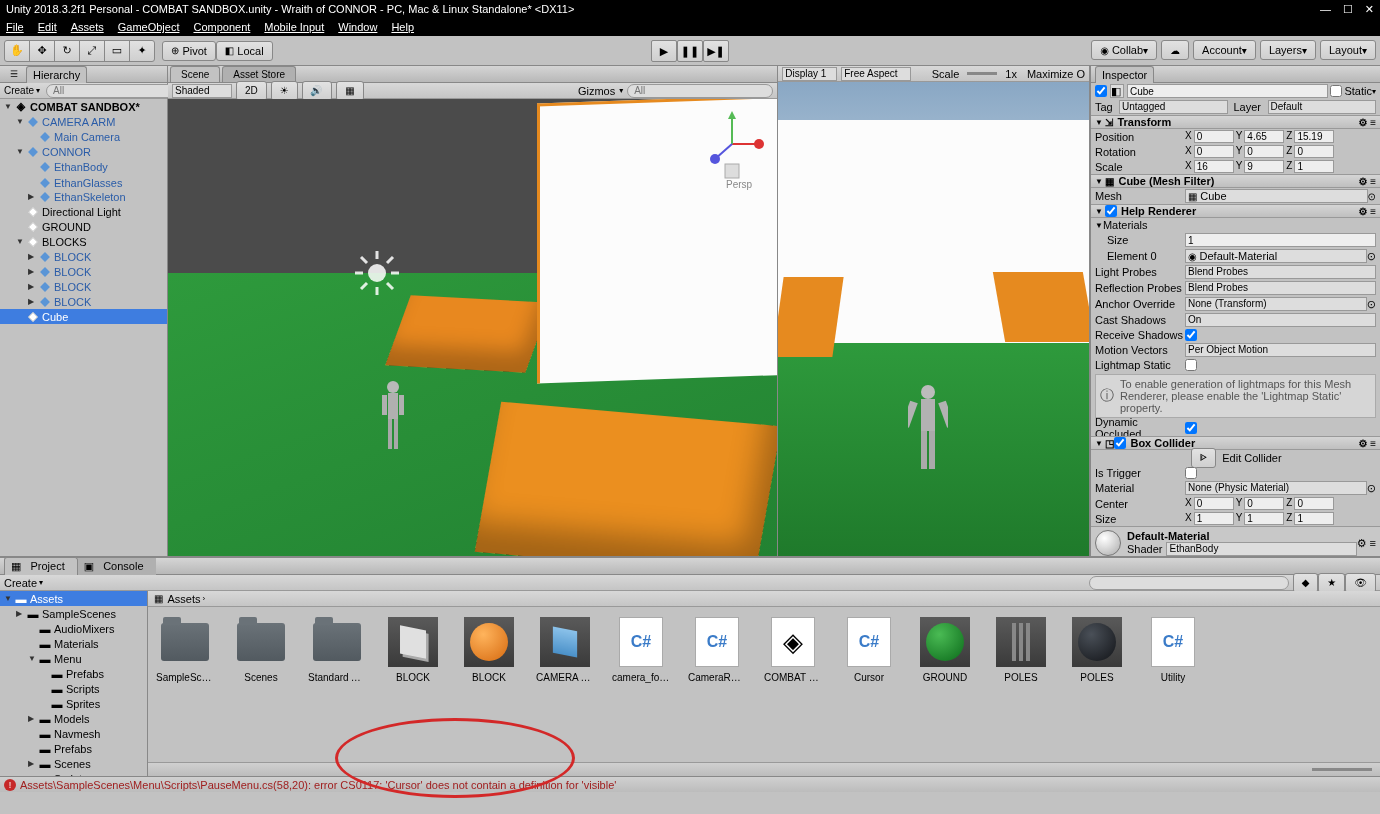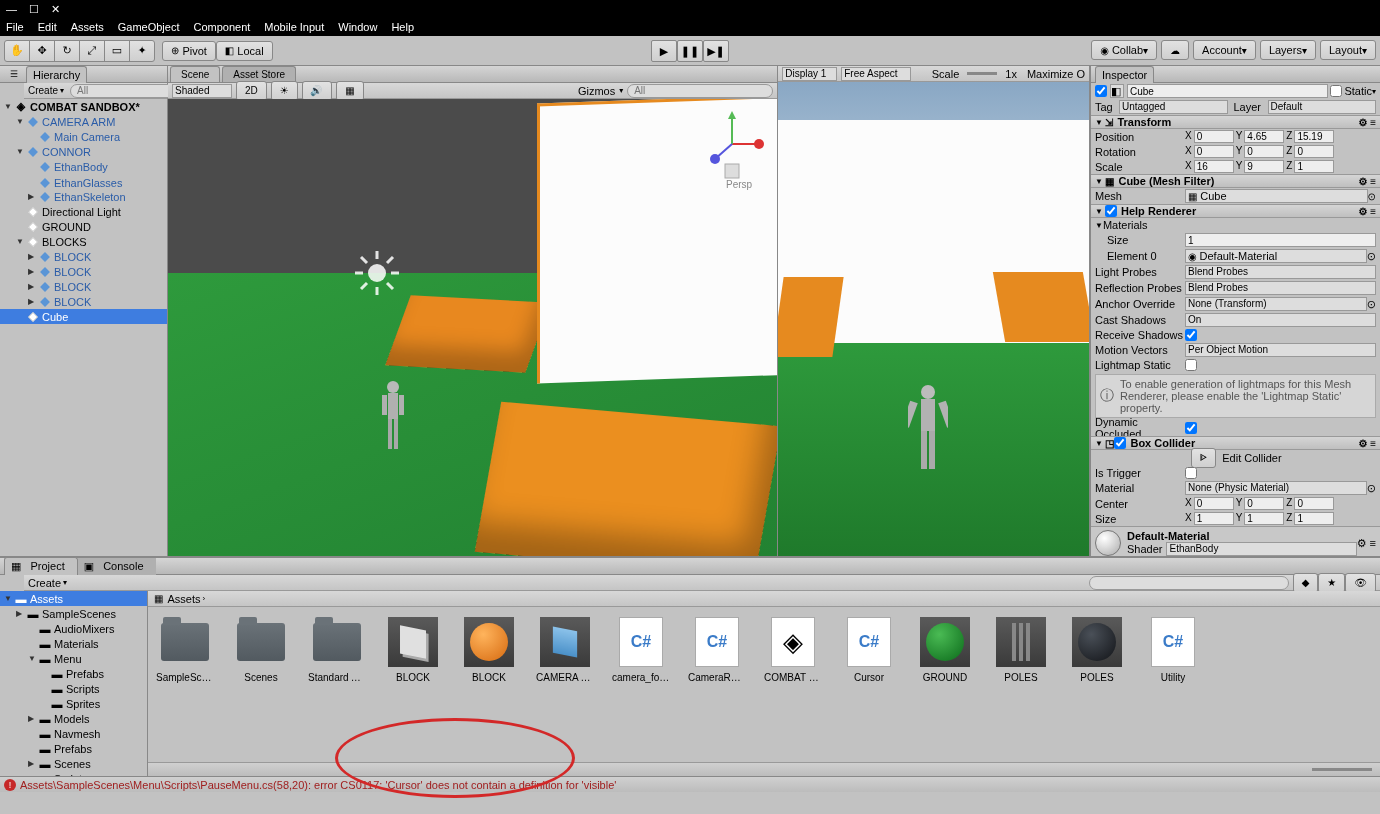--- a/index.html
+++ b/index.html
@@ -1,36 +1,36 @@
 <!DOCTYPE html>
 <html><head>
 <meta charset="utf-8">
 <style>
 * { margin: 0; padding: 0; box-sizing: border-box; font-family: Arial, sans-serif; font-size: 11px; }
 body { background: #c2c2c2; width: 1380px; height: 814px; overflow: hidden; position: relative; }
 .titlebar { background: #000; color: #fff; height: 18px; display: flex; align-items: center; padding: 0 6px; justify-content: space-between; }
 .titlebar .title { font-size: 11px; }
 .titlebar .winbtns { display: flex; gap: 12px; }
-.menubar { background: #000; color: #fff; height: 18px; display: flex; align-items: center; padding: 0 6px; font-size: 11px; }
+.menubar { background: #000; color: #fff; height: 18px; display: flex; align-items: center; padding: 0 6px; font-size: 11px; text-decoration: underline; }
 .menubar span { margin-right: 14px; cursor: pointer; }
 .toolbar { background: #c2c2c2; height: 30px; border-bottom: 1px solid #888; display: flex; align-items: center; padding: 0 4px; position: relative; }
 .tool-btn { width: 26px; height: 22px; background: linear-gradient(#e2e2e2,#cfcfcf); border: 1px solid #888; border-radius: 2px; display: inline-flex; align-items: center; justify-content: center; margin-right: 0px; cursor: pointer; }
 .tool-group { display: flex; margin-right: 8px; }
 .tool-group .tool-btn { border-radius: 0; margin-right: -1px; }
 .tool-group .tool-btn:first-child { border-radius: 3px 0 0 3px; }
 .tool-group .tool-btn:last-child { border-radius: 0 3px 3px 0; }
 .pill-btn { height: 20px; padding: 0 8px; background: linear-gradient(#e2e2e2,#cfcfcf); border: 1px solid #888; border-radius: 3px; display: inline-flex; align-items: center; cursor: pointer; font-size: 10px; }
 .toolbar-center { position: absolute; left: 50%; top: 4px; transform: translateX(-50%); display: flex; }
 .toolbar-right { position: absolute; right: 4px; top: 4px; display: flex; gap: 4px; }
 .main-area { display: flex; height: 490px; }
 .hierarchy-panel { width: 168px; background: #c2c2c2; border-right: 1px solid #888; display: flex; flex-direction: column; }
 .panel-tab { background: linear-gradient(#d5d5d5,#b8b8b8); border-bottom: 1px solid #888; height: 17px; display: flex; align-items: center; padding: 0 4px; font-size: 10px; }
 .panel-tab span { padding: 2px 6px; }
 .panel-tab .active { background: #c2c2c2; border: 1px solid #888; border-bottom: none; border-radius: 3px 3px 0 0; }
-.panel-toolbar { height: 16px; background: linear-gradient(#d8d8d8,#c5c5c5); border-bottom: 1px solid #999; display: flex; align-items: center; padding: 0 4px; margin-left: 24px; }
+.panel-toolbar { height: 16px; background: linear-gradient(#d8d8d8,#c5c5c5); border-bottom: 1px solid #999; display: flex; align-items: center; padding: 0 4px; }
 .tree { flex: 1; overflow: auto; background: #c2c2c2; }
 .tree-item { display: flex; align-items: center; height: 15px; padding-left: 4px; font-size: 10px; cursor: pointer; white-space: nowrap; }
 .tree-item.selected { background: #3e7de0; color: #fff; }
 .tree-item .arrow { width: 10px; font-size: 8px; color: #333; }
 .tree-item .ico { width: 14px; height: 12px; margin-right: 2px; display: inline-flex; align-items: center; justify-content: center; }
 .cube-ico { width: 10px; height: 10px; background: #6aa5e6; transform: rotate(45deg) scale(0.7); }
 .cube-ico.white { background: #fff; border: 1px solid #aaa; }
 .cube-ico.prefab { background: #5a95d6; }
 .scene-game { flex: 1; display: flex; }
 .scene-panel { flex: 1; display: flex; flex-direction: column; border-right: 1px solid #888; min-width: 0; }
@@ -69,20 +69,21 @@
 .sel-field{ background:#ddd; border:1px solid #999; height:14px; font-size:10px; padding:0 2px; flex:1; }
 .infobox{ background:#d6d6d6; border:1px solid #aaa; margin:2px 4px; padding:3px 4px; font-size:9px; display:flex; align-items:center; gap:6px; color:#555; }
 .mat-row{ display:flex; align-items:center; padding:3px 4px; background:#c8c8c8; border-top:1px solid #999; }
 .mat-ball{ width:26px; height:26px; border-radius:50%; background:radial-gradient(circle at 35% 30%,#fff,#aaa); border:1px solid #777; margin-right:6px; }
 .search-box{ flex:1; background:#ddd; border:1px solid #999; border-radius:8px; height:14px; font-size:10px; padding:0 6px; }
 </style>
 </head>
 <body>
 
 <div class="titlebar">
+  <span class="title">Unity 2018.3.2f1 Personal - COMBAT SANDBOX.unity - Wraith of CONNOR - PC, Mac &amp; Linux Standalone* &lt;DX11&gt;</span>
   <div class="winbtns">
     <span>—</span>
     <span>☐</span>
     <span>✕</span>
   </div>
 </div>
 
 <div class="menubar">
   <span>File</span>
   <span>Edit</span>

